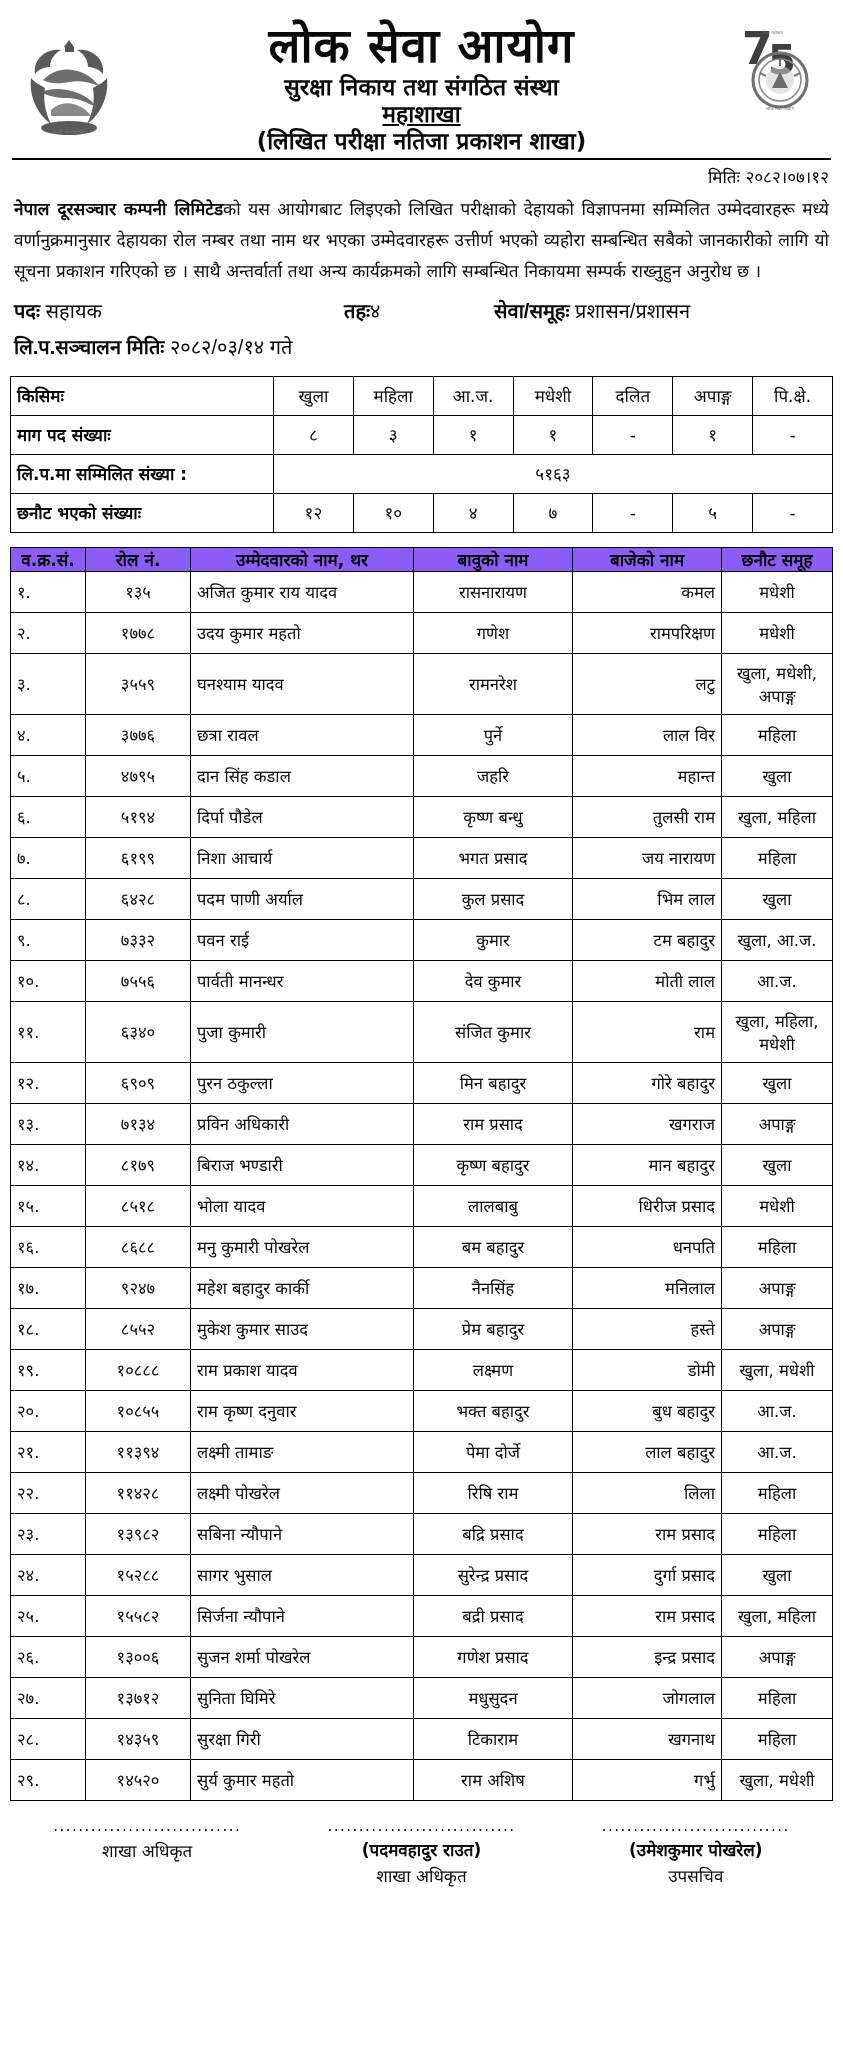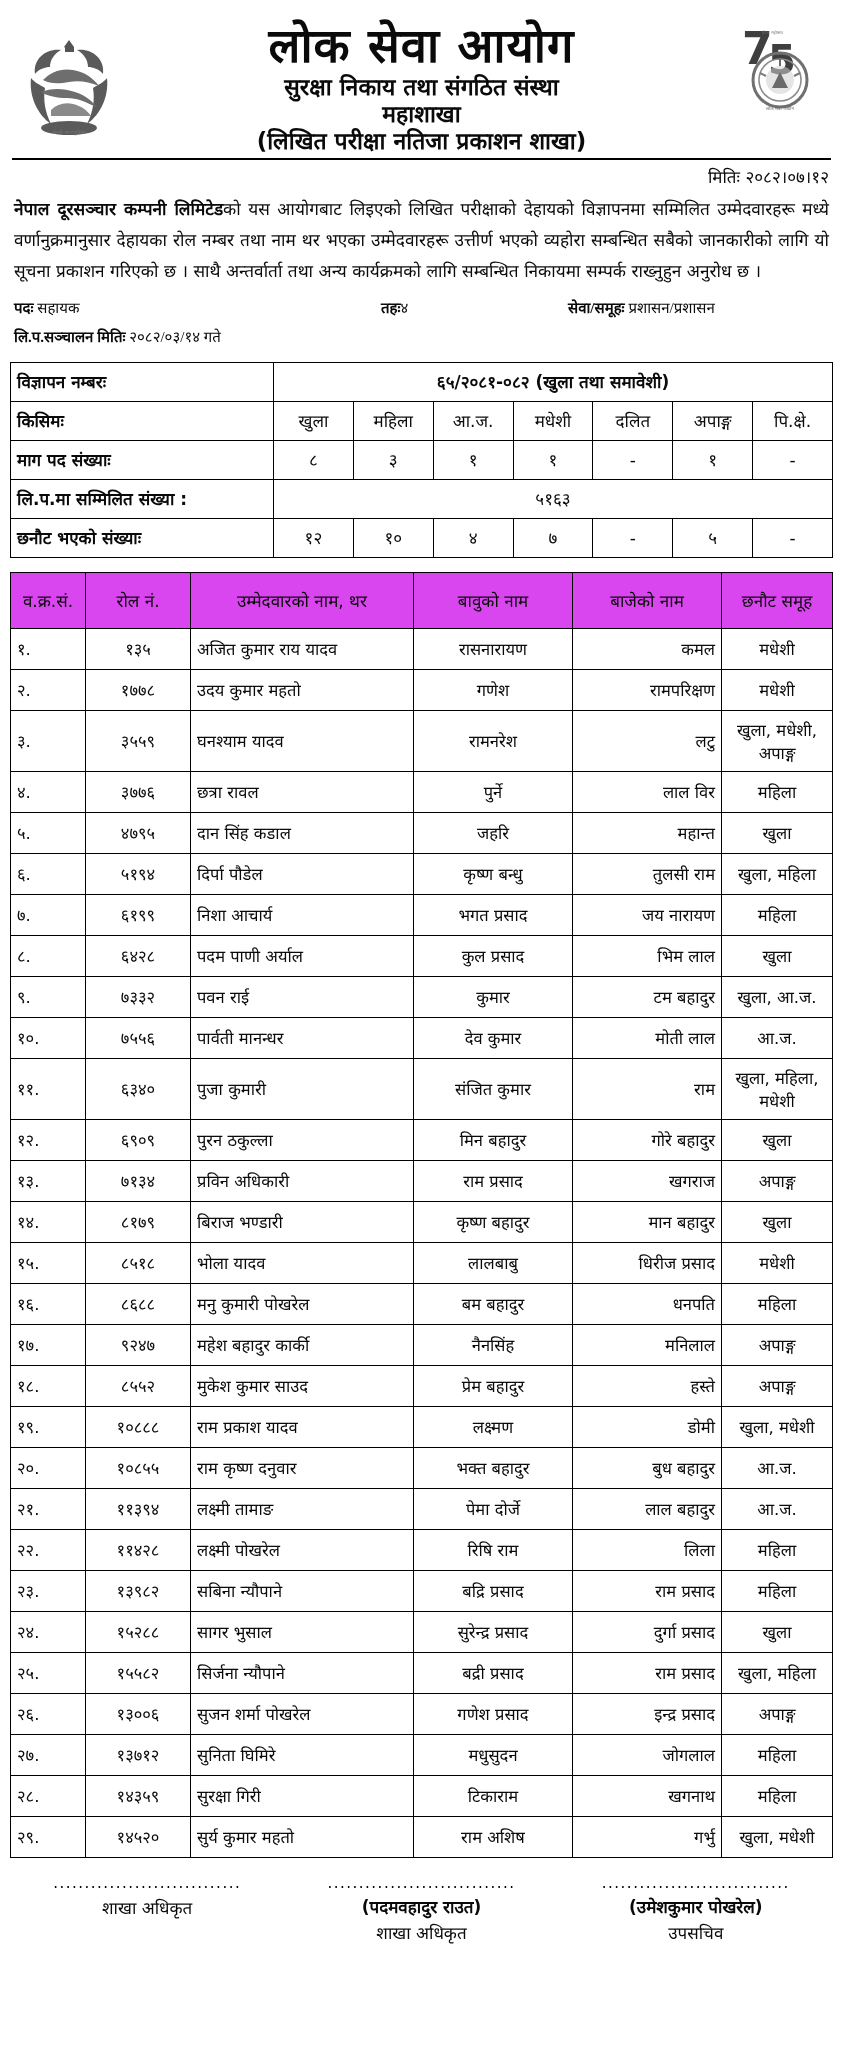--- a/index.html
+++ b/index.html
@@ -18,21 +18,21 @@
   .head-center{flex:1 1 auto;text-align:center;}
   .org-title{
     font-family:"DejaVu Sans",sans-serif;
     font-size:47px;line-height:1.02;font-weight:bold;letter-spacing:1px;
     margin:6px 0 4px 0;
   }
   .org-sub{
     font-family:"DejaVu Sans",sans-serif;
     font-size:23px;line-height:1.18;font-weight:bold;margin:0;
   }
-  .org-sub2{font-family:"DejaVu Sans",sans-serif;font-size:23px;line-height:1.18;font-weight:bold;margin:0;}
+  .org-sub2{font-family:"DejaVu Sans",sans-serif;font-size:23px;line-height:1.18;font-weight:bold;margin:0;text-decoration:underline;}
   .org-sub3{font-family:"DejaVu Sans",sans-serif;font-size:23px;line-height:1.2;font-weight:bold;margin:0;}
 
   
   .notice-line{
     display:flex;justify-content:space-between;align-items:flex-end;
     font-family:"DejaVu Sans",sans-serif;font-size:17px;
     padding:6px 4px 2px 4px;
   }
   .notice-no{font-weight:normal;}
   .place{font-weight:normal;}
@@ -43,23 +43,22 @@
   .body-para{
     font-family:"DejaVu Sans",sans-serif;
     font-size:17.2px;line-height:1.82;
     text-align:justify;text-justify:inter-word;
     padding:6px 4px 0 4px;margin:0;
   }
   .body-para .strong{font-weight:bold;}
 
   
   .meta-row{
-    display:flex;font-family:Liberation Serif, serif;font-size:15px;
+    display:flex;font-family:Liberation Sans, sans-serif;font-size:20px;
     padding:9px 4px 0 4px;
-    gap:37px;
   }
   .meta-row .m1{width:330px;flex:0 0 330px;}
   .meta-row .m2{width:150px;flex:0 0 150px;}
   .meta-row .m3{flex:1 1 auto;}
   .meta-row2 .m1{width:330px;flex:0 0 330px;}
   .meta-row2 .m2{flex:1 1 auto;}
   .lbl{font-weight:bold;}
 
   
   .summary{
@@ -74,22 +73,22 @@
   .summary .ctr{text-align:center;}
   .summary .adno{text-align:center;font-weight:bold;}
 
   
   .results{
     width:100%;border-collapse:collapse;margin:14px 0 0 0;
     font-family:"DejaVu Sans",sans-serif;font-size:16.5px;
     table-layout:fixed;
   }
   .results th{
-    background:#d946ef;border:1.2px solid #000;font-weight:normal;
-    padding:16px 4px;text-align:center;font-size:17px;
+    background:#8b5cf6;border:1.2px solid #000;font-weight:bold;
+    padding:0 4px;text-align:center;font-size:17px;
   }
   .results td{border:1.2px solid #000;padding:7px 6px;height:26px;}
   .c-sn{width:66px;text-align:left;padding-left:8px;}
   .c-roll{width:96px;text-align:center;}
   .c-name{width:214px;text-align:left;}
   .c-father{width:150px;text-align:center;}
   .c-gfather{width:140px;text-align:right;}
   .c-group{text-align:center;}
 
   
@@ -181,24 +180,20 @@
 
   <div class="meta-row meta-row2">
     <div class="m1">
       <span class="lbl">लि.प.सञ्चालन मितिः</span>
       <span>२०८२/०३/१४ गते</span>
     </div>
   </div>
 
   <table class="summary">
     <tbody>
-      <tr>
-        <td class="sumlbl">विज्ञापन नम्बरः</td>
-        <td class="adno" colspan="7">६५/२०८१-०८२ (खुला तथा समावेशी)</td>
-      </tr>
       <tr>
         <td class="sumlbl">किसिमः</td>
         <td class="ctr">खुला</td>
         <td class="ctr">महिला</td>
         <td class="ctr">आ.ज.</td>
         <td class="ctr">मधेशी</td>
         <td class="ctr">दलित</td>
         <td class="ctr">अपाङ्ग</td>
         <td class="ctr">पि.क्षे.</td>
       </tr>

